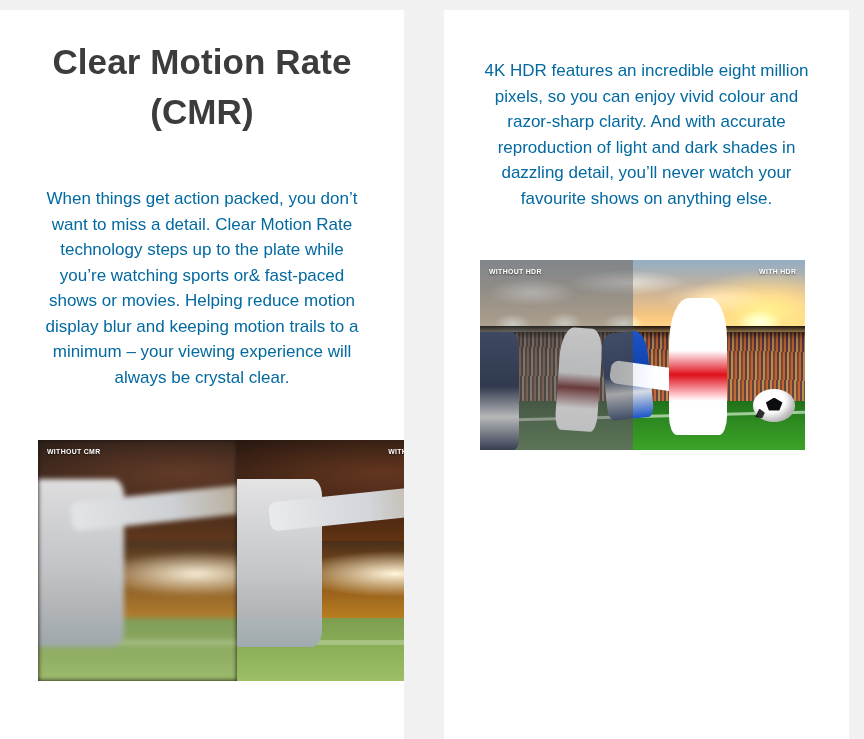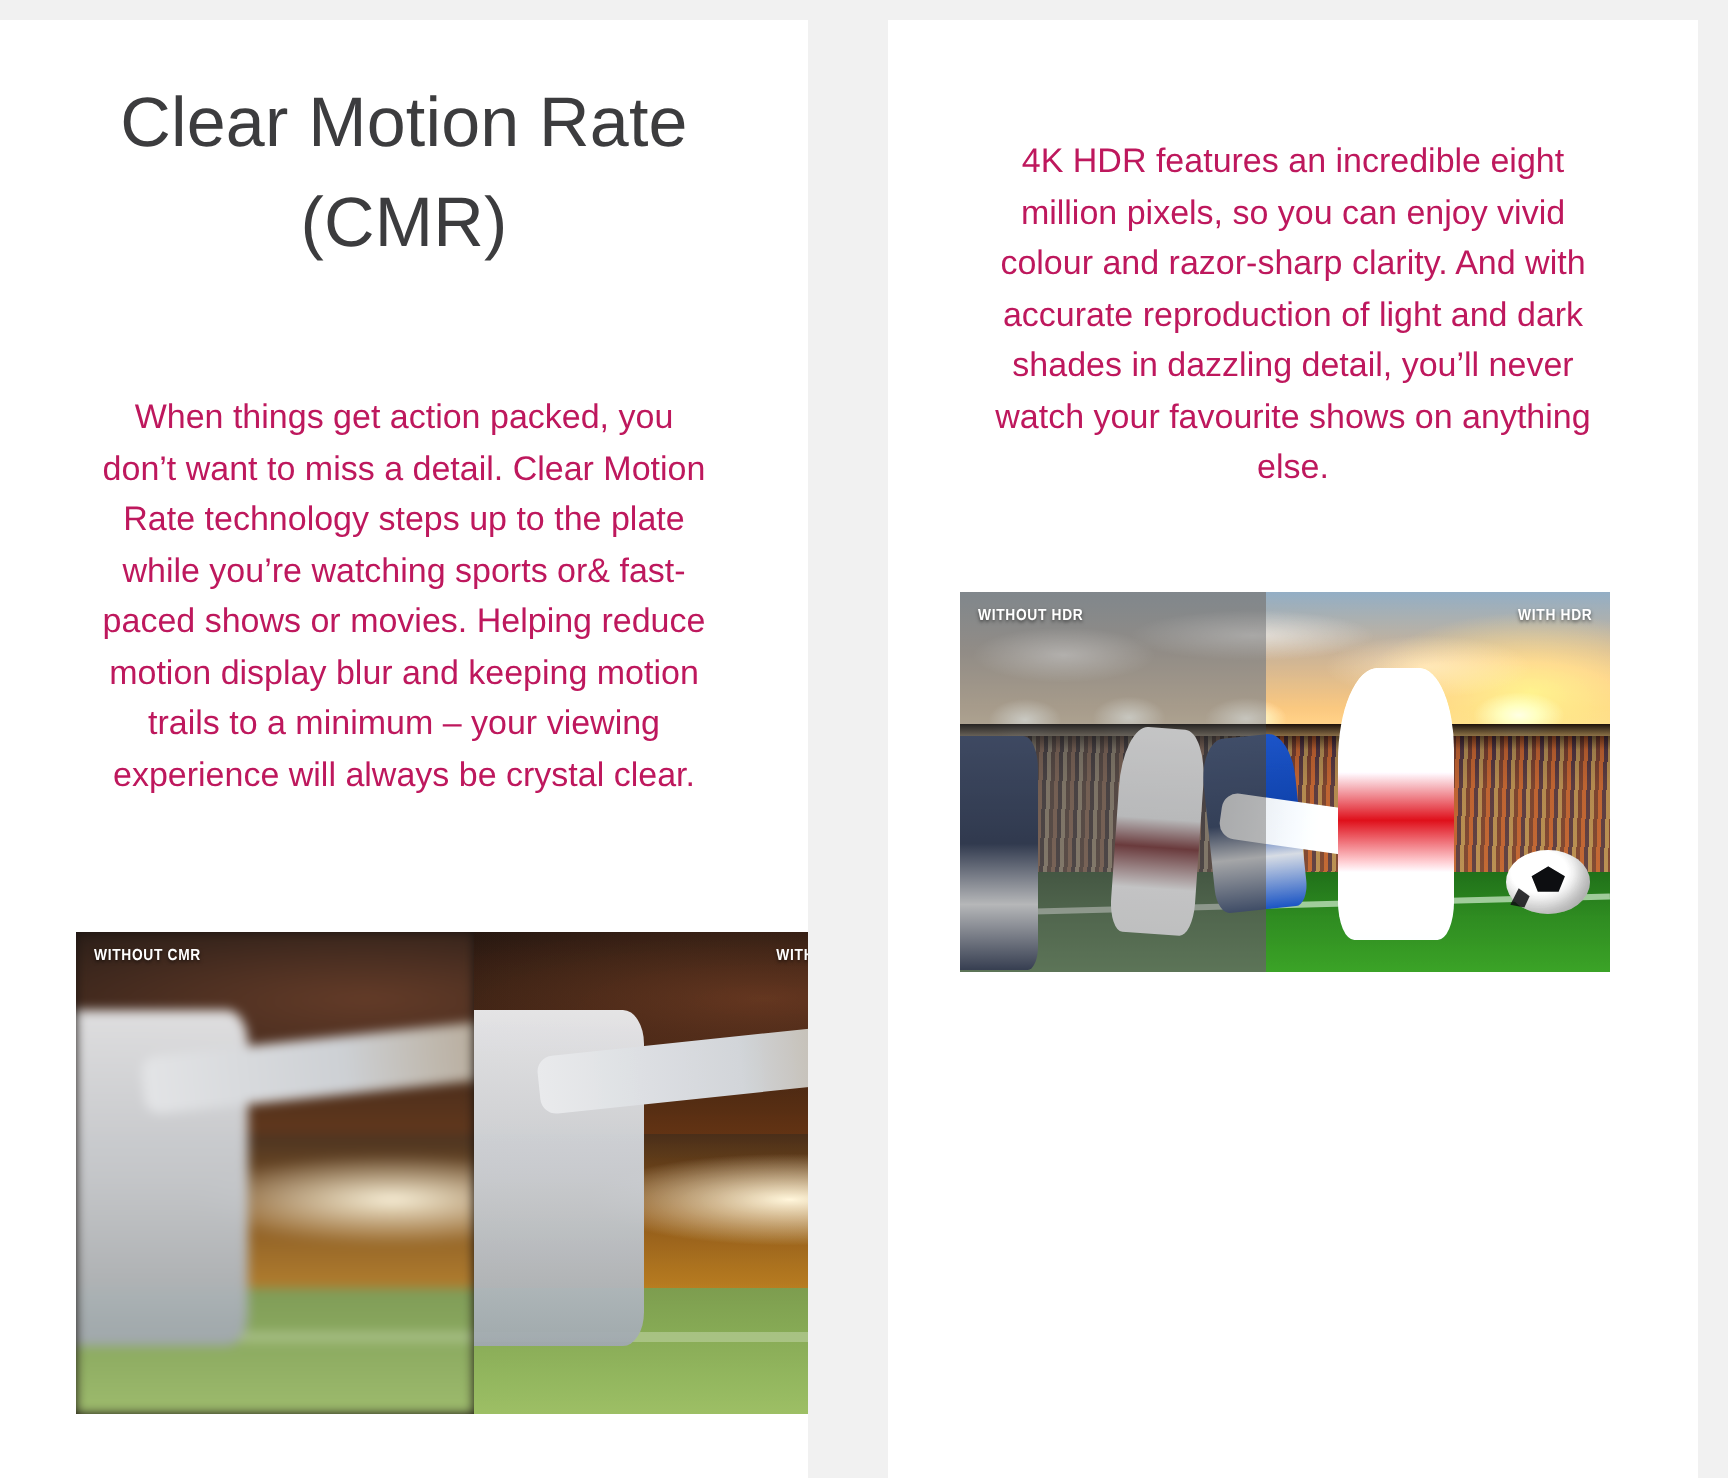--- a/index.html
+++ b/index.html
@@ -36,44 +36,44 @@
   .card-right {
     left: 444px;
     width: 405px;
     padding: 0 36px;
   }
   .card-title {
     margin: 0;
     padding-top: 27px;
     font-size: 35px;
     line-height: 50px;
-    font-weight: 400;
+    font-weight: 700;
     color: #3c3c3e;
     text-align: center;
     letter-spacing: 0.1px;
   }
   .card-body {
-    margin: 14px;
+    margin: 4px;
     font-size: 17px;
     line-height: 25.5px;
-    color: #be185d;
+    color: #0369a1;
     text-align: center;
     font-weight: 400;
   }
   .card-left .card-body { padding-top: 45px; }
   .card-right .card-body { padding-top: 44px; }
 
   
   .compare-figure {
     position: relative;
     overflow: hidden;
     background: #1a1310;
   }
   .compare-figure.cmr {
-    margin-top: 66px;
+    margin-top: 50px;
     width: 397px;
     height: 241px;
     margin-left: 2px;
   }
   .compare-figure.hdr {
     margin-top: 49px;
     width: 325px;
     height: 190px;
     margin-left: 0px;
   }

